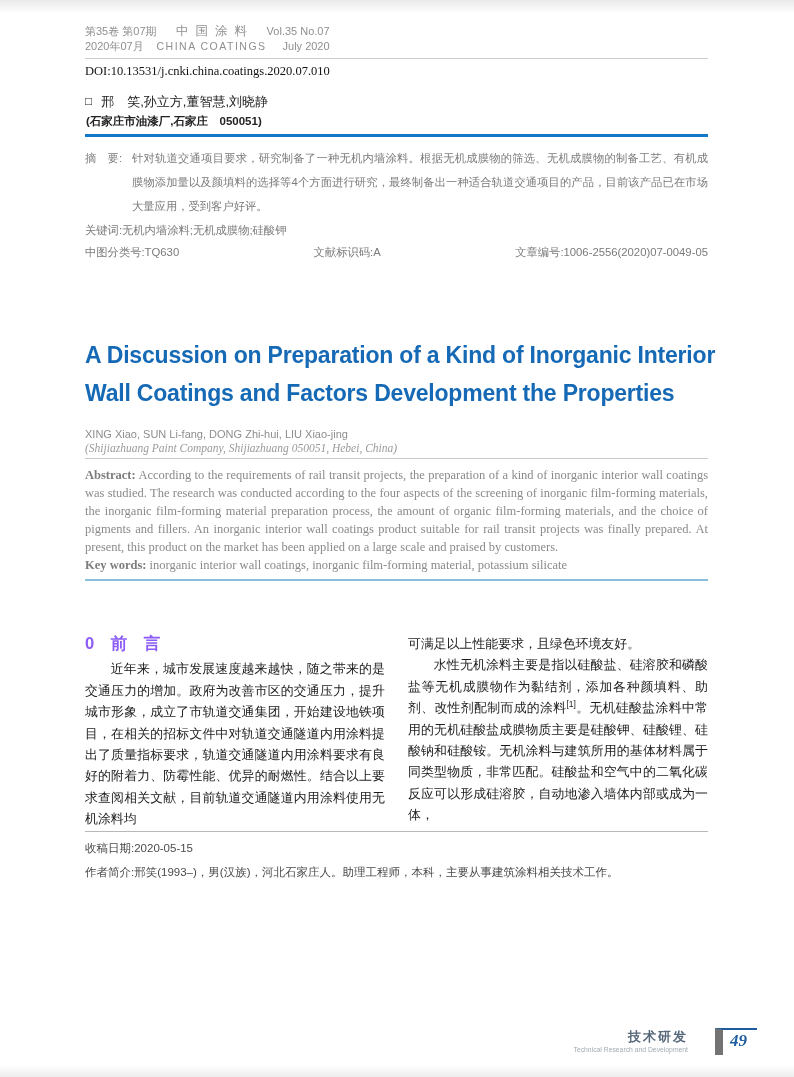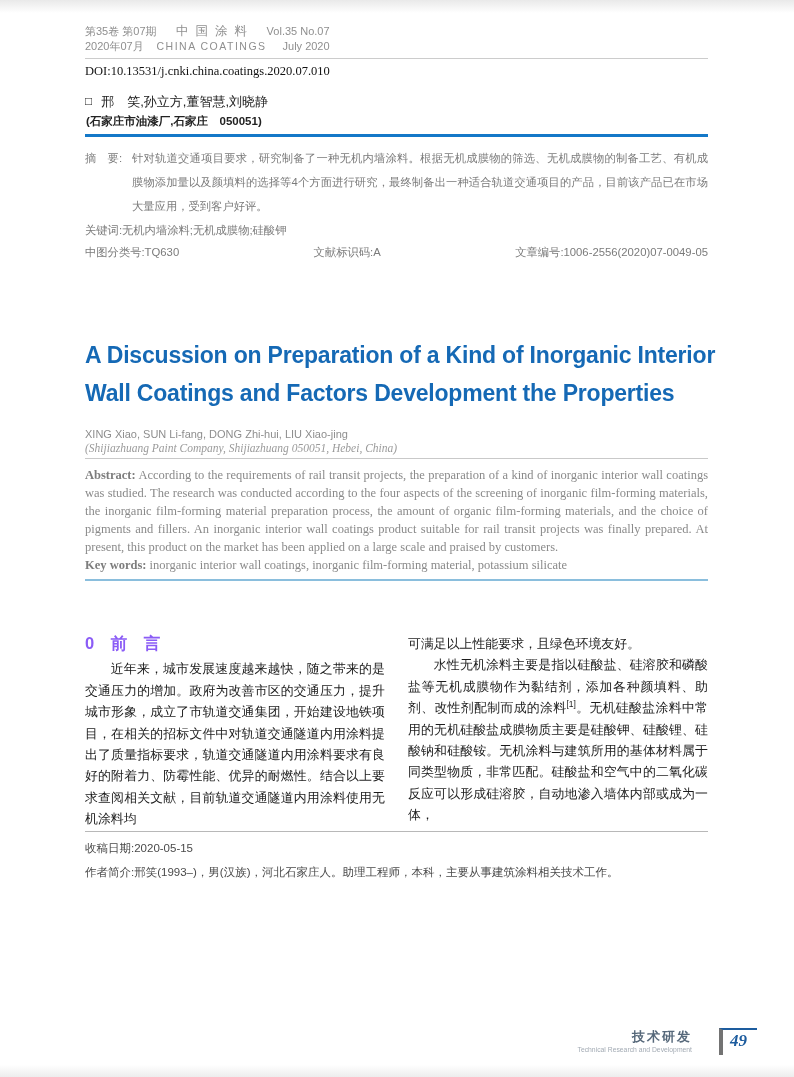--- a/index.html
+++ b/index.html
@@ -59,21 +59,21 @@
 
   
   .foot-rule{border-top:1px solid #b8b8b8;margin-top:1px;}
   .footnote{padding-top:4px;font-size:11.5px;line-height:24.5px;color:#4a4a4a;}
 
   
   .page-footer{position:absolute;right:37px;bottom:22px;display:flex;align-items:center;gap:24px;}
   .pf-text{text-align:right;}
   .pf-cn{font-size:13px;font-weight:bold;color:#56687a;letter-spacing:2px;line-height:14px;}
   .pf-en{font-size:6.8px;color:#a3abb4;margin-top:2px;}
-  .pagenum-box{margin-left:3px;border-top:2px solid #1d5c9e;border-left:4px solid #737373;
+  .pagenum-box{margin-left:3px;border-top:2px solid #1d5c9e;border-left:8px solid #737373;
                padding:0 10px 3px 7px;}
   .pagenum{font-family:"Liberation Serif",serif;font-style:italic;font-weight:bold;
            font-size:17px;color:#1d5c9e;line-height:22px;}
 </style>
 </head>
 <body>
 
 <div class="page">
   <div class="content">
 

